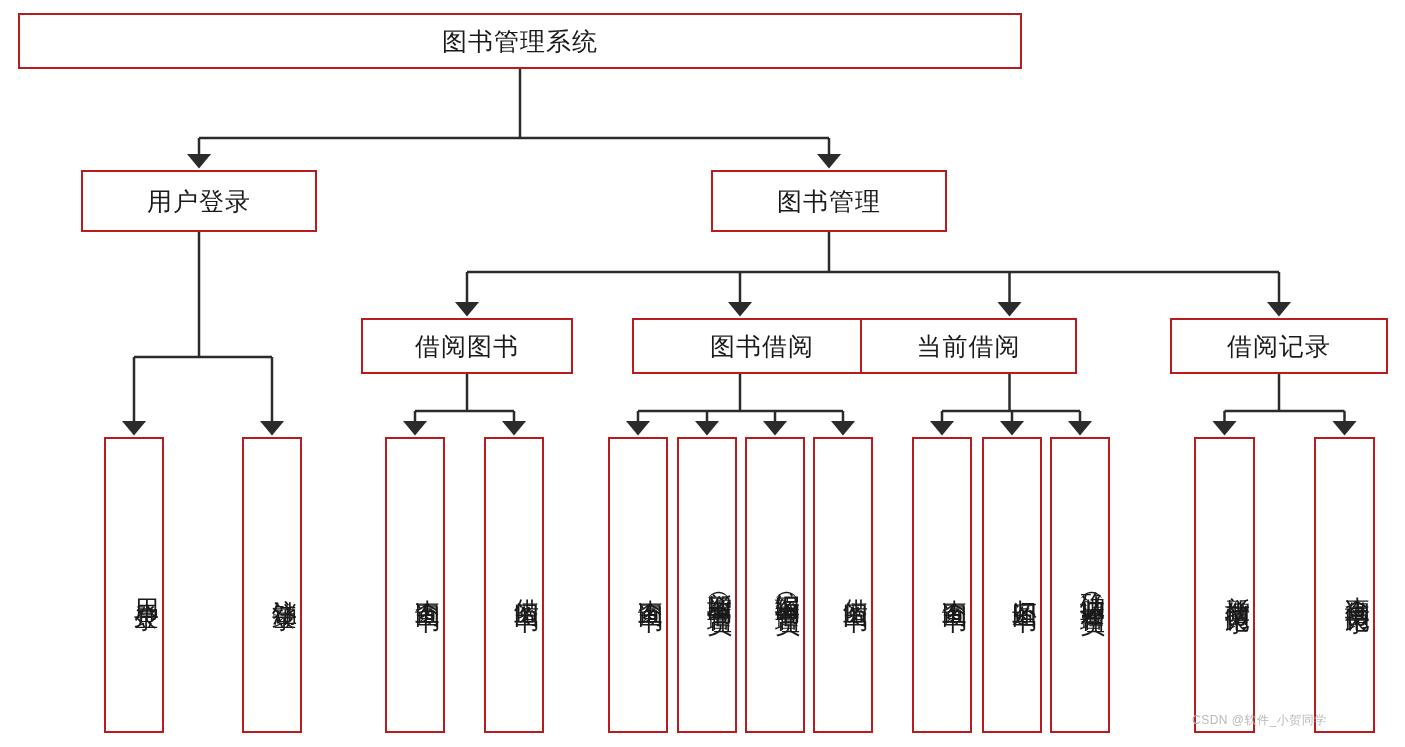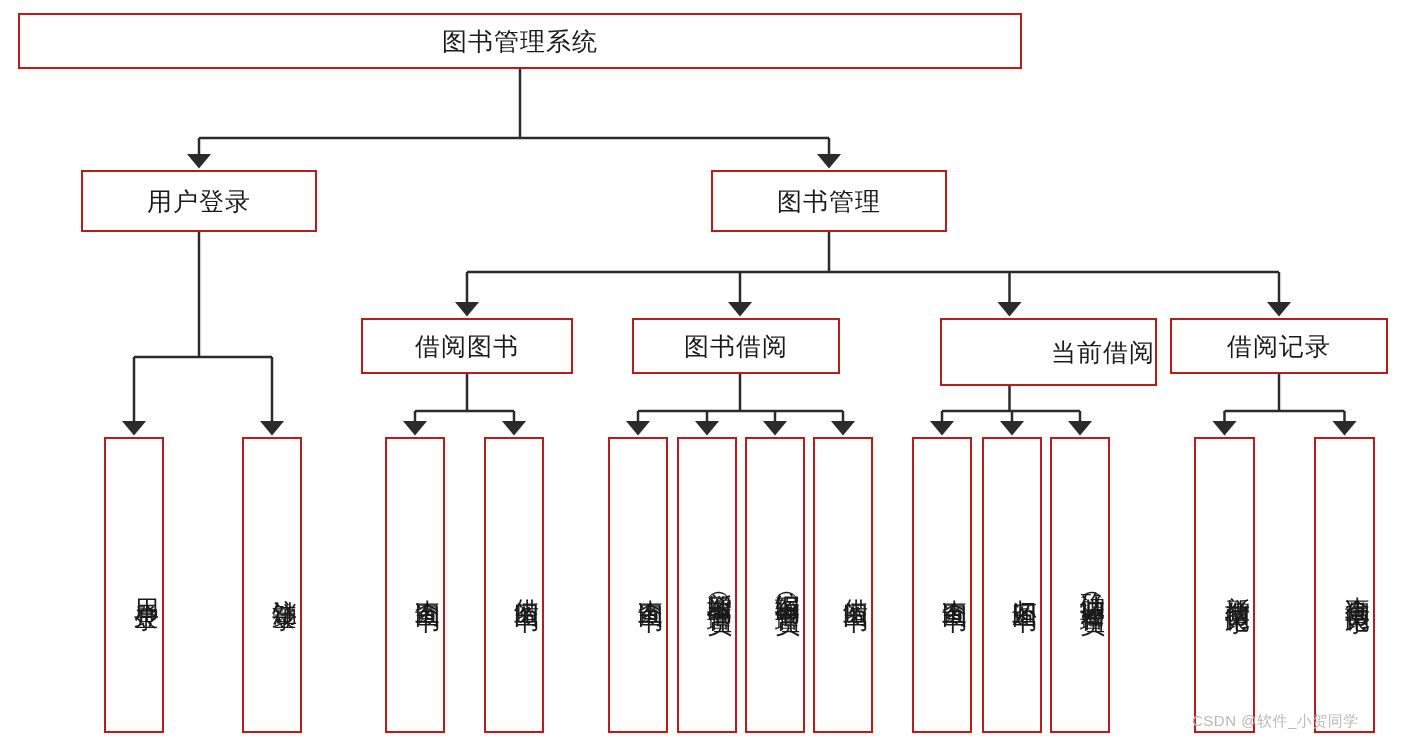--- a/index.html
+++ b/index.html
@@ -50,21 +50,21 @@
     align-items: flex-start;
     justify-content: center;
   }
   .node.vert span {
     writing-mode: vertical-rl;
     text-orientation: upright;
     display: block;
   }
   .watermark {
     position: absolute;
-    font-size: 15px;
+    font-size: 12px;
     color: #b9b9b9;
     white-space: nowrap;
     letter-spacing: 0.5px;
   }
 </style>
 </head>
 <body>
 
 <div id="canvas">
 
@@ -117,24 +117,24 @@
       </div>
       <div class="node horiz" style="left: 81px; top: 170px; width: 236px; height: 62px;">
         <span>用户登录</span>
       </div>
       <div class="node horiz" style="left: 711px; top: 170px; width: 236px; height: 62px;">
         <span>图书管理</span>
       </div>
       <div class="node horiz" style="left: 361px; top: 318px; width: 212px; height: 56px;">
         <span>借阅图书</span>
       </div>
-      <div class="node horiz" style="left: 632px; top: 318px; width: 208px; height: 56px;">
+      <div class="node horiz" style="left: 632px; top: 318px; width: 260px; height: 56px;">
         <span>图书借阅</span>
       </div>
-      <div class="node horiz" style="left: 940px; top: 318px; width: 217px; height: 68px; justify-content: flex-end;">
+      <div class="node horiz" style="left: 860px; top: 318px; width: 217px; height: 56px;">
         <span>当前借阅</span>
       </div>
       <div class="node horiz" style="left: 1170px; top: 318px; width: 218px; height: 56px;">
         <span>借阅记录</span>
       </div>
       <div class="node vert" style="left: 104px; top: 437px; width: 60px; height: 296px;">
         <span>用户登录</span>
       </div>
       <div class="node vert" style="left: 242px; top: 437px; width: 60px; height: 296px;">
         <span>注销登录</span>

